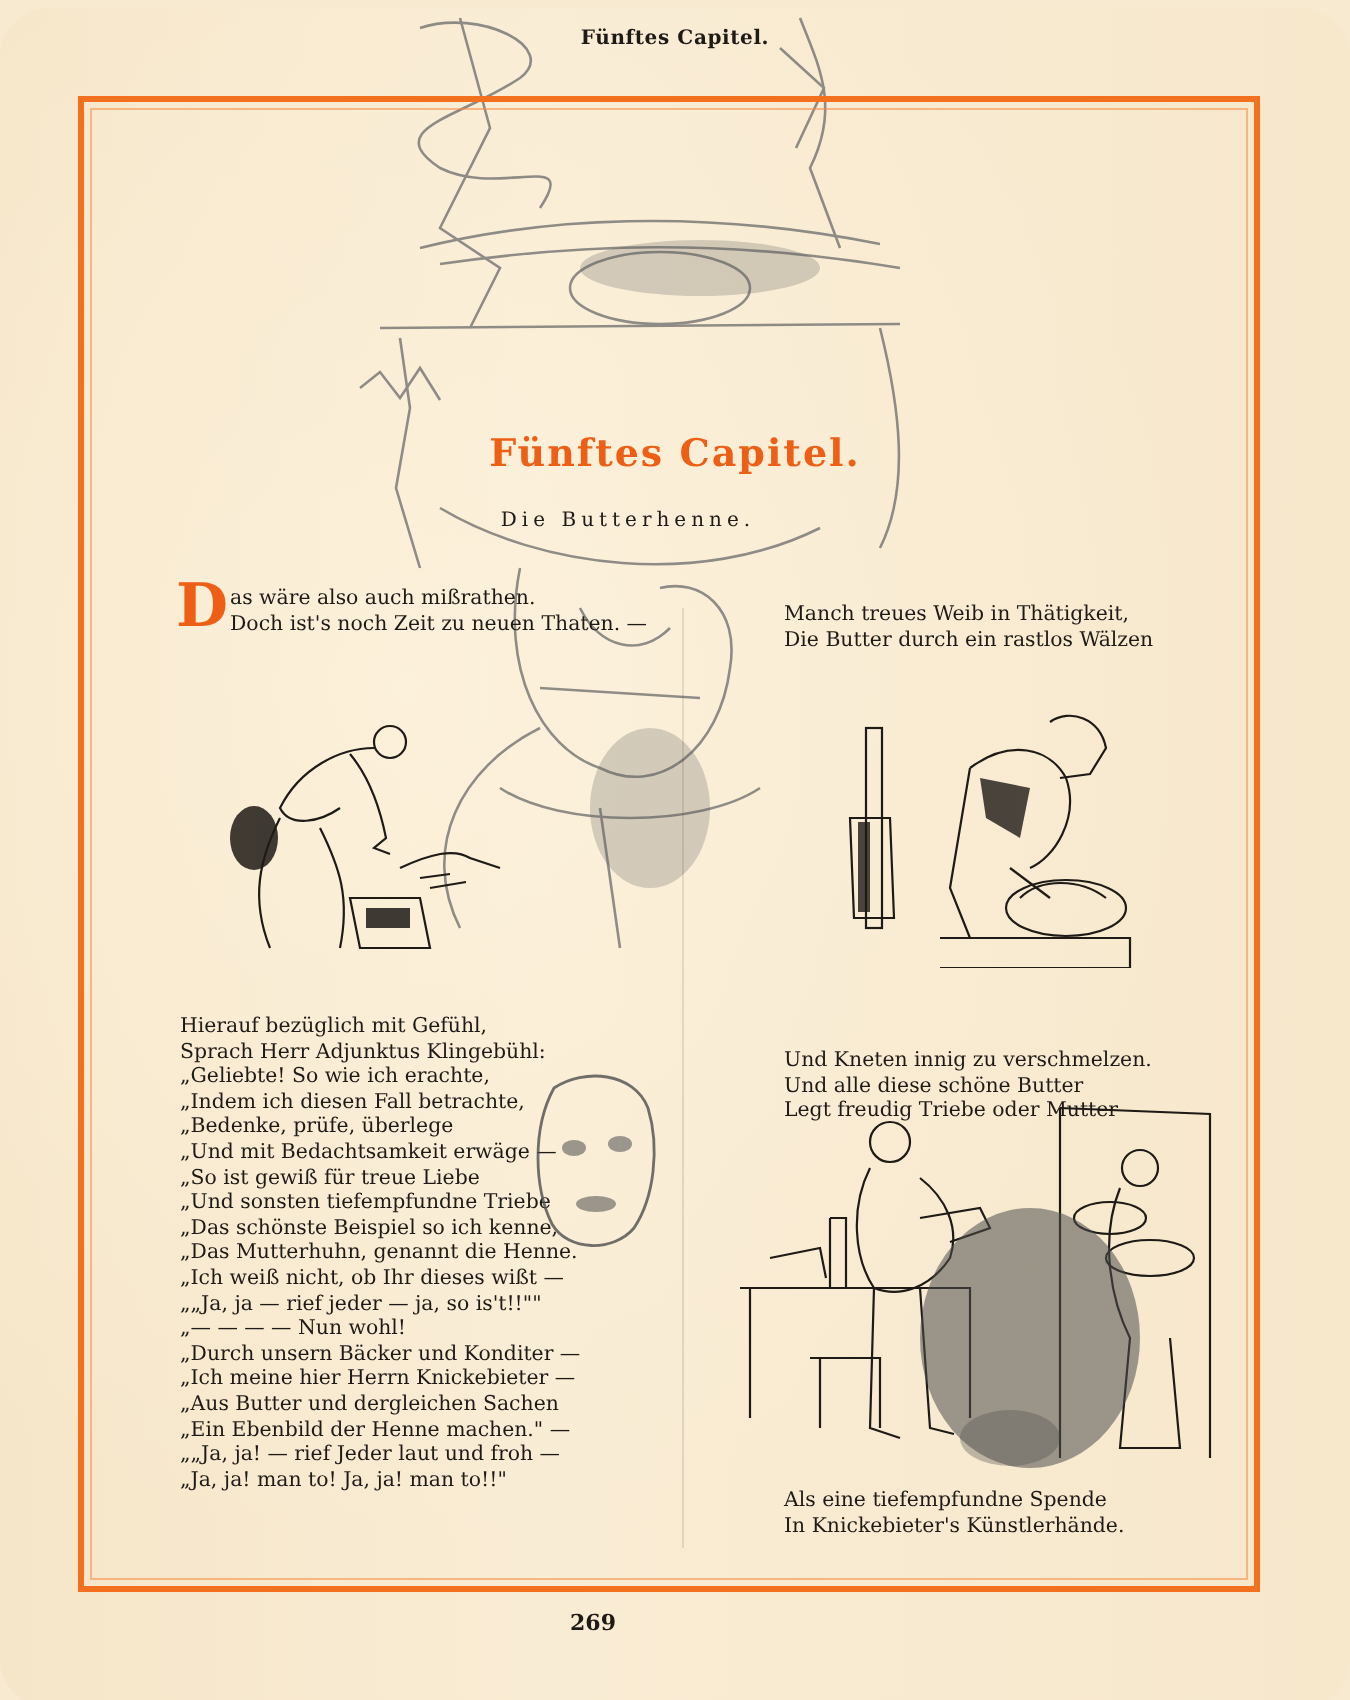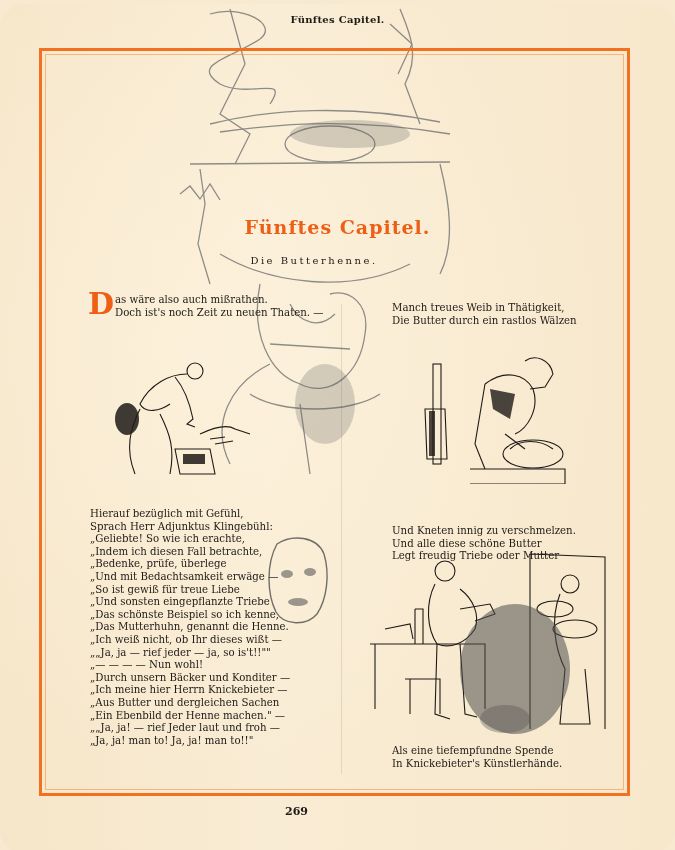--- a/index.html
+++ b/index.html
@@ -125,21 +125,21 @@
   </svg>
 
   <div class="verse" style="left:90px; top:504px;">
     <span class="line">Hierauf bezüglich mit Gefühl,</span>
     <span class="line">Sprach Herr Adjunktus Klingebühl:</span>
     <span class="line">„Geliebte! So wie ich erachte,</span>
     <span class="line">„Indem ich diesen Fall betrachte,</span>
     <span class="line">„Bedenke, prüfe, überlege</span>
     <span class="line">„Und mit Bedachtsamkeit erwäge —</span>
     <span class="line">„So ist gewiß für treue Liebe</span>
-    <span class="line">„Und sonsten eingepflanzte Triebe</span>
+    <span class="line">„Und sonsten tiefempfundne Triebe</span>
     <span class="line">„Das schönste Beispiel so ich kenne,</span>
     <span class="line">„Das Mutterhuhn, genannt die Henne.</span>
     <span class="line">„Ich weiß nicht, ob Ihr dieses wißt —</span>
     <span class="line">„„Ja, ja — rief jeder — ja, so is't!!""</span>
     <span class="line">„— — — — Nun wohl!</span>
     <span class="line">„Durch unsern Bäcker und Konditer —</span>
     <span class="line">„Ich meine hier Herrn Knickebieter —</span>
     <span class="line">„Aus Butter und dergleichen Sachen</span>
     <span class="line">„Ein Ebenbild der Henne machen." —</span>
     <span class="line">„„Ja, ja! — rief Jeder laut und froh —</span>

